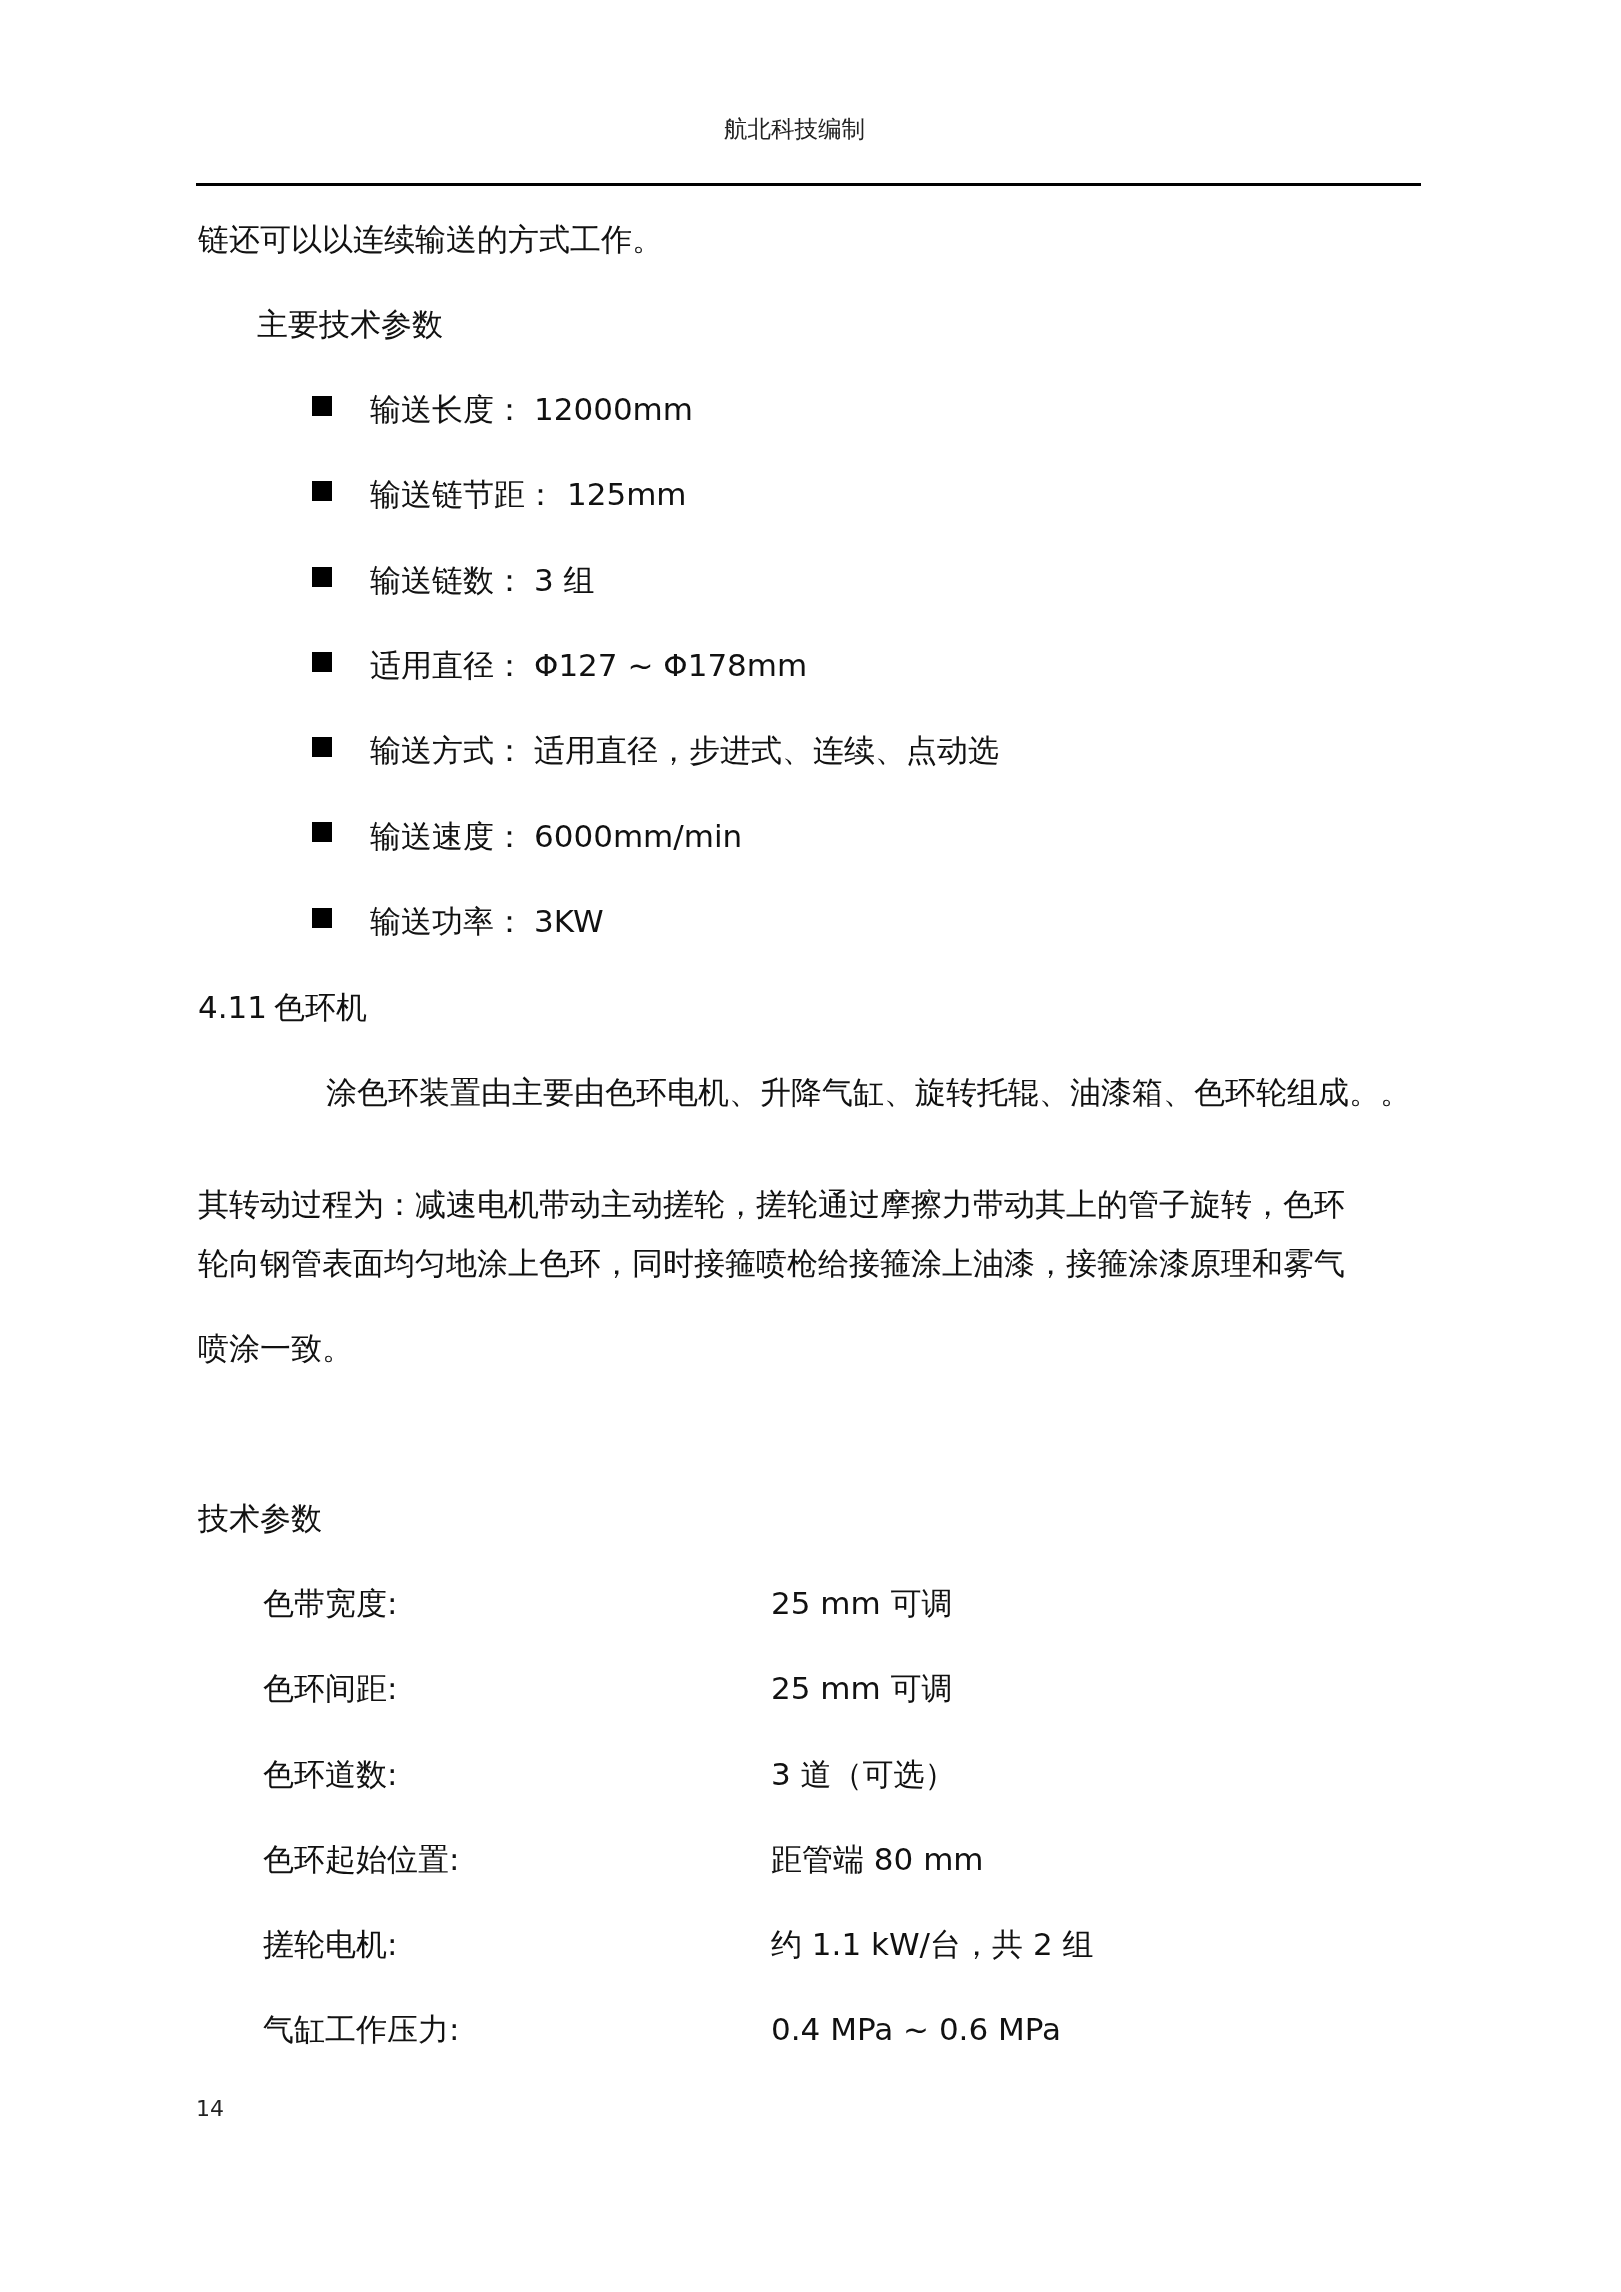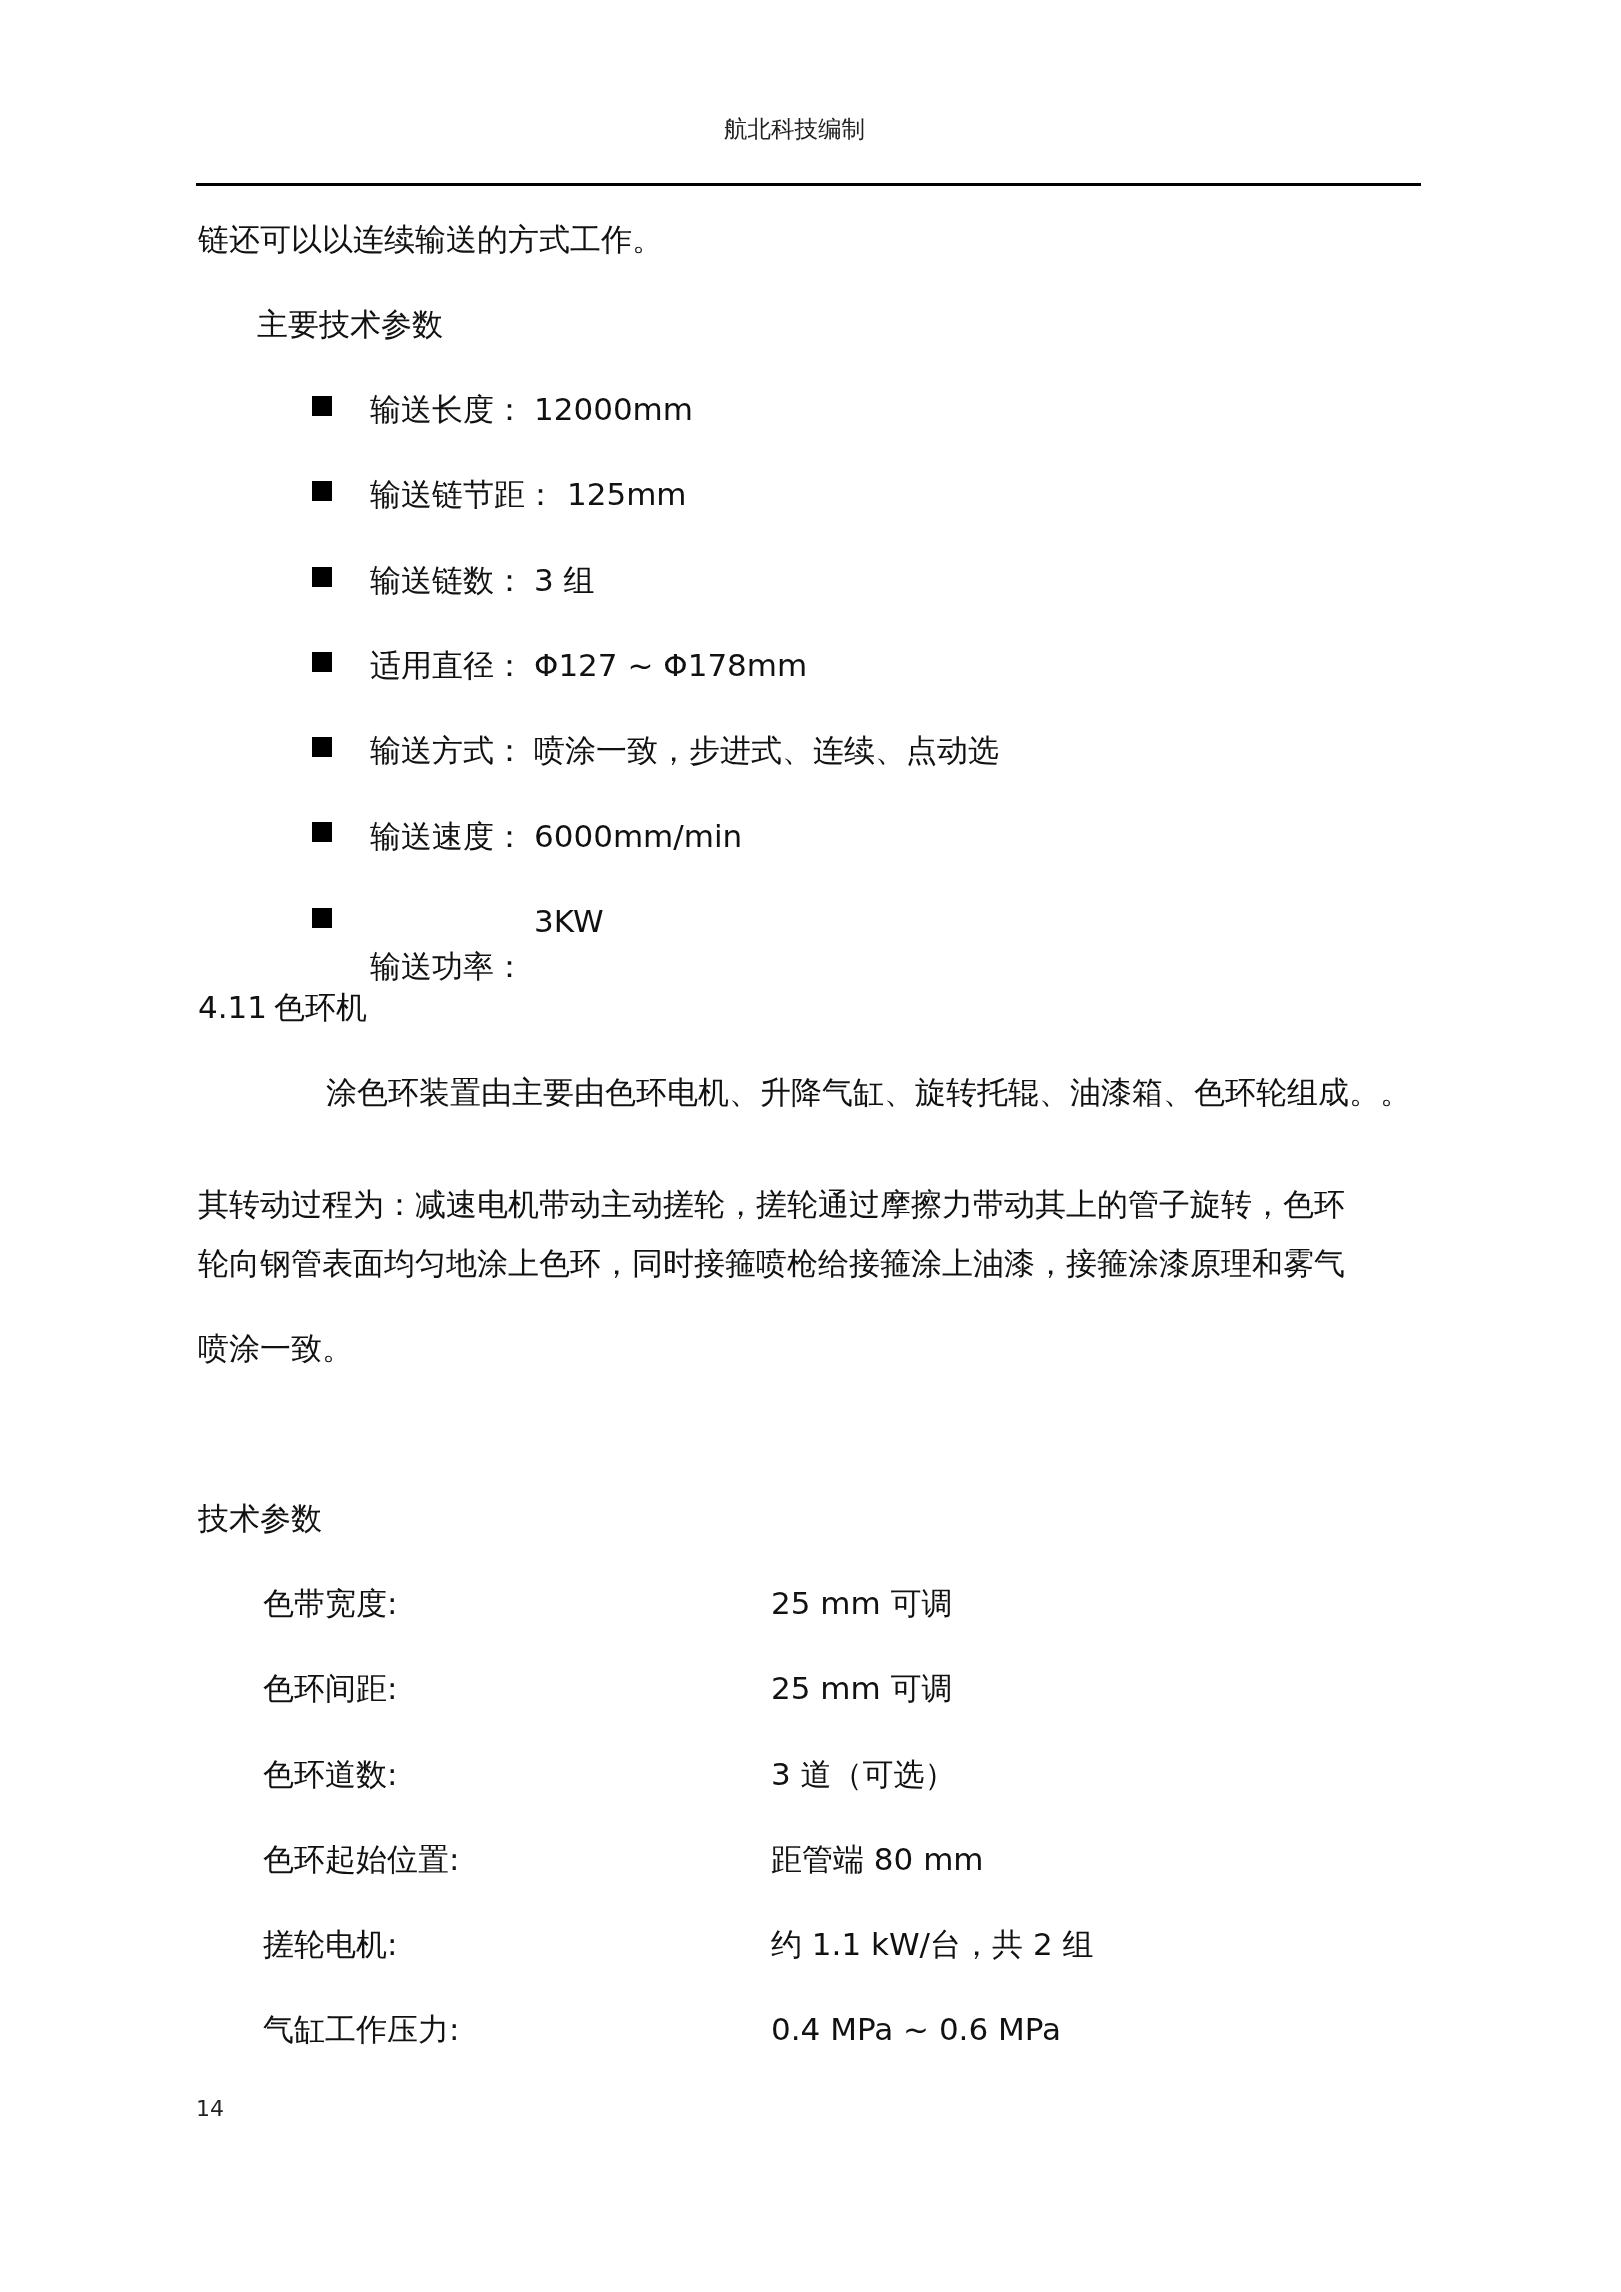--- a/index.html
+++ b/index.html
@@ -81,30 +81,30 @@
     <span class="line" style="left:534px; top:559px;">3 组</span>
   </div>
   <div>
     <span class="bullet-square" style="left:312px; top:652px;"></span>
     <span class="line" style="left:370px; top:644px;">适用直径：</span>
     <span class="line" style="left:534px; top:644px;">Φ127 ~ Φ178mm</span>
   </div>
   <div>
     <span class="bullet-square" style="left:312px; top:737px;"></span>
     <span class="line" style="left:370px; top:729px;">输送方式：</span>
-    <span class="line" style="left:534px; top:729px;">喷涂一致，步进式、连续、点动选</span>
+    <span class="line" style="left:534px; top:729px;">适用直径，步进式、连续、点动选</span>
   </div>
   <div>
     <span class="bullet-square" style="left:312px; top:822px;"></span>
     <span class="line" style="left:370px; top:815px;">输送速度：</span>
     <span class="line" style="left:534px; top:815px;">6000mm/min</span>
   </div>
   <div>
     <span class="bullet-square" style="left:312px; top:908px;"></span>
-    <span class="line" style="left:370px; top:900px;margin-top:45px;">输送功率：</span>
+    <span class="line" style="left:370px; top:900px;">输送功率：</span>
     <span class="line" style="left:534px; top:900px;">3KW</span>
   </div>
 </div>
 
 <div>
   <span class="line" style="left:198px; top:986px;">4.11</span>
   <span class="line" style="left:274px; top:986px;">色环机</span>
 </div>
 
 <div>

